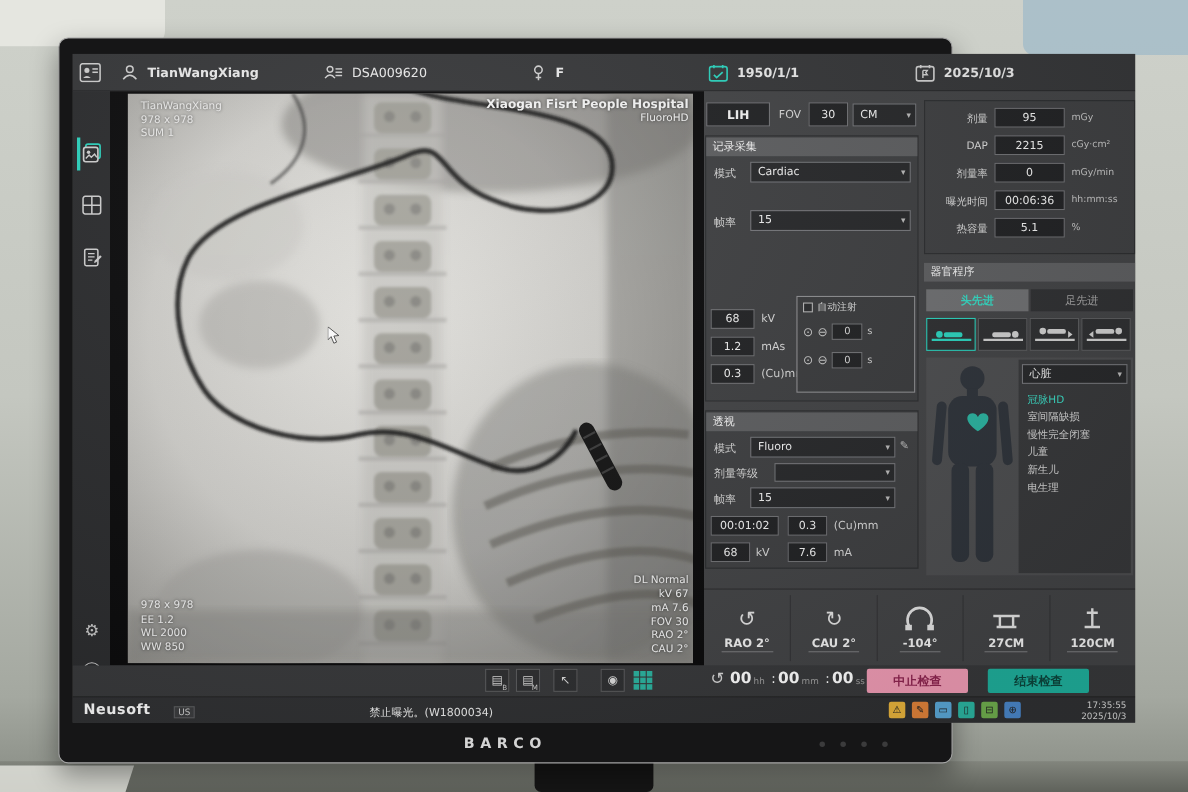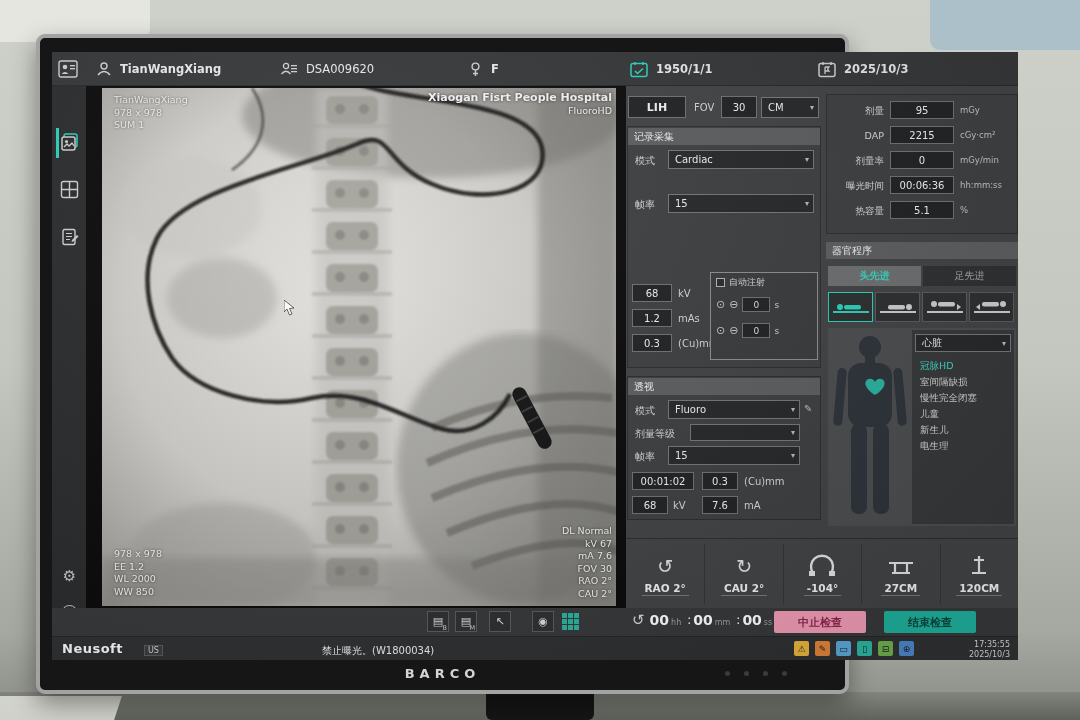--- a/index.html
+++ b/index.html
@@ -6,22 +6,22 @@
   html,body { width:1080px; height:720px; overflow:hidden;
     font-family:"DejaVu Sans","Liberation Sans",sans-serif; }
   body { background:linear-gradient(180deg,#ced1ca 0%,#c4c7c0 50%,#a4a8a0 88%,#878b83 100%); position:relative; }
 
   .wall-blob1 { position:absolute; left:0; top:0; width:150px; height:42px; background:#e9eae4; border-radius:0 0 14px 0; opacity:.85; }
   .wall-blob2 { position:absolute; right:0; top:0; width:150px; height:50px; background:#8fb2c9; opacity:.55; border-radius:0 0 0 10px; }
   .desk { position:absolute; left:0; bottom:0; width:100%; height:28px; background:linear-gradient(180deg,#82857d,#5f625b); }
   .paper { position:absolute; left:-12px; bottom:0; width:130px; height:24px; background:#dcddd6; transform:skew(-18deg); opacity:.9; }
   .stand { position:absolute; left:486px; top:688px; width:108px; height:32px; background:#151515; border-radius:0 0 6px 6px; }
 
-  .monitor { position:absolute; left:36px; top:34px; width:813px; height:660px; background:#161617; border-radius:9px;
-    box-shadow:0 10px 24px rgba(0,0,0,.38); border:4px solid #a3a3a3; }
+  .monitor { position:absolute; left:53px; top:34px; width:813px; height:660px; background:#161617; border-radius:9px;
+    box-shadow:0 10px 24px rgba(0,0,0,.38); border:1px solid #a3a3a3; }
   .bezel-brand { position:absolute; left:0; right:0; bottom:9px; text-align:center; color:#d4d4d4; font-size:13px; font-weight:bold; letter-spacing:5px; }
   .bezel-dots { position:absolute; right:58px; bottom:14px; display:flex; gap:14px; }
   .bezel-dots i { width:5px; height:5px; border-radius:50%; background:#3b3b3c; }
 
   .screen { position:absolute; left:12px; top:14px; width:966px; height:608px; background:#3c3d3f; overflow:hidden; font-size:10px; color:#ddd; }
   .screen::after { content:""; position:absolute; inset:0; pointer-events:none;
     background:radial-gradient(ellipse at 30% 20%, rgba(255,255,255,.06), rgba(0,0,0,.10) 85%); }
 
   
   .topbar { position:absolute; left:0; top:0; width:966px; height:34px; background:#353638; border-bottom:1px solid #262728; }

